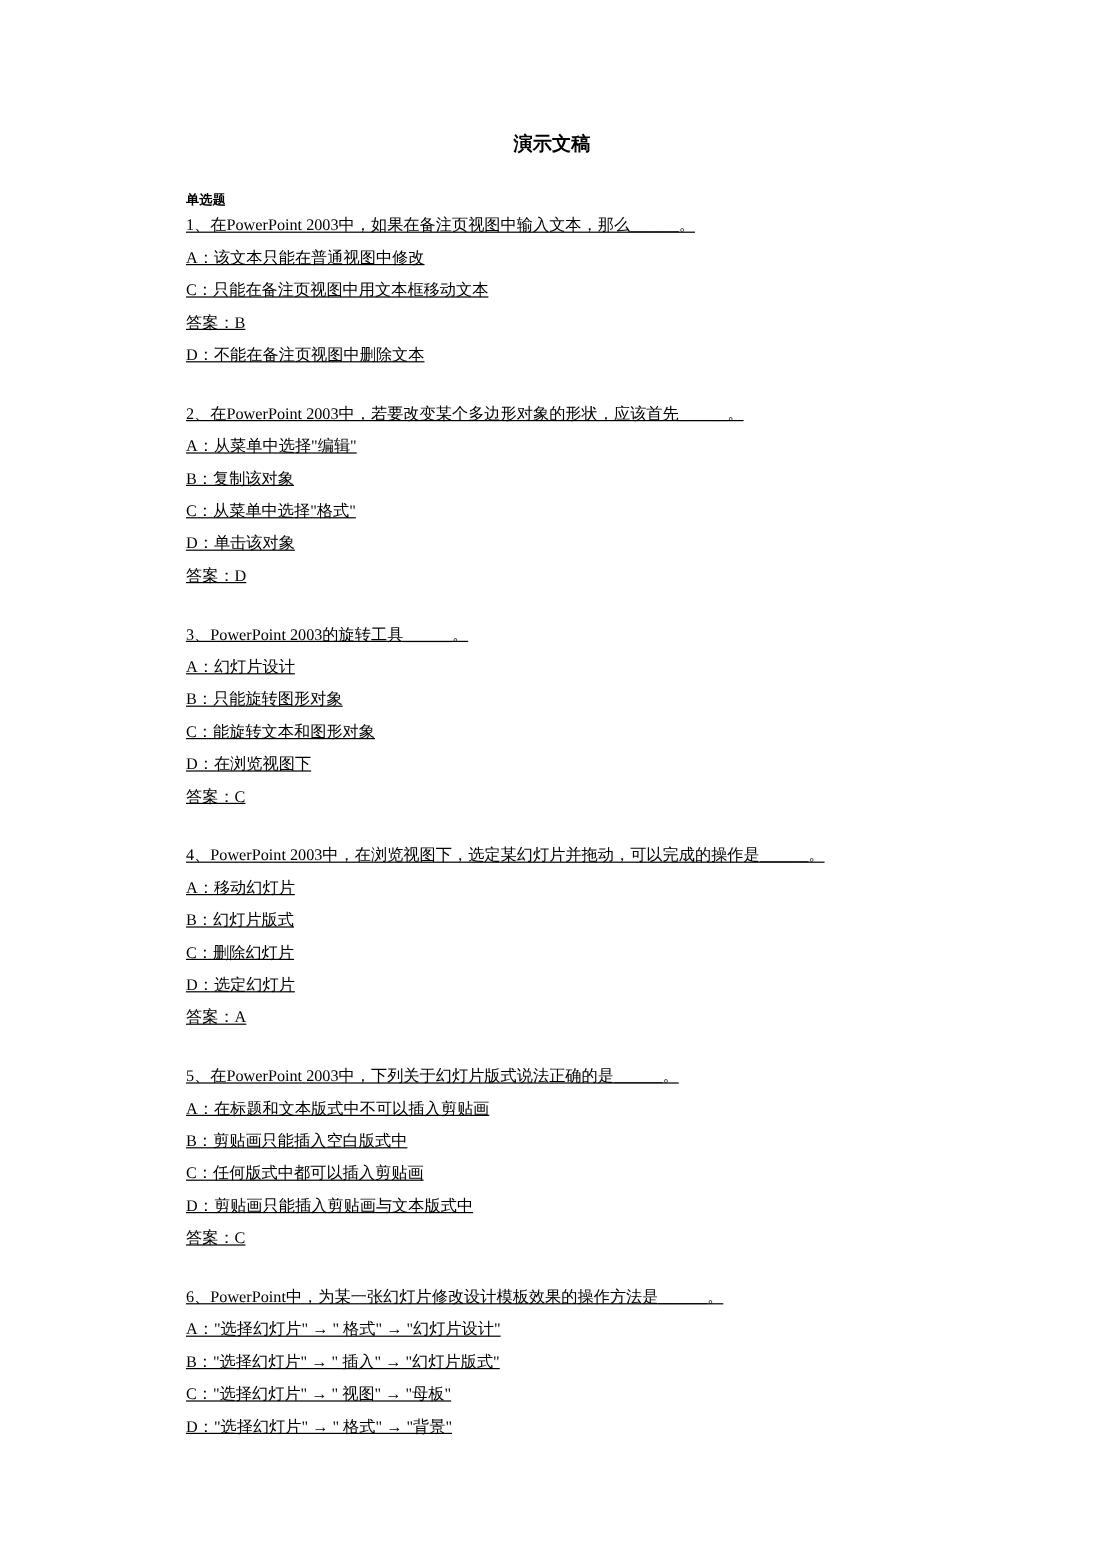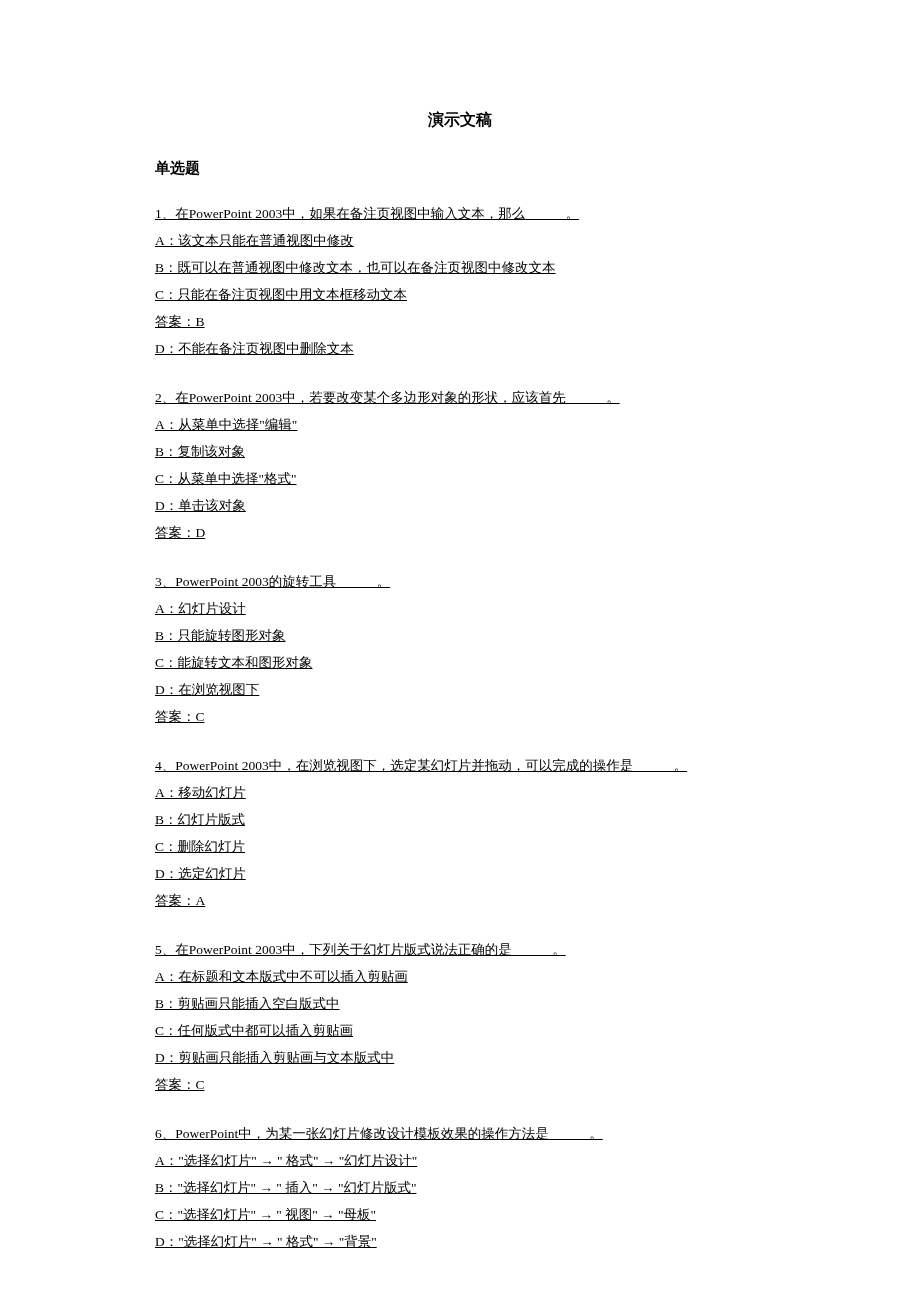--- a/index.html
+++ b/index.html
@@ -13,23 +13,22 @@
       padding: 110px 155px 80px 155px;
     }
     .title {
       text-align: center;
       font-size: 16px;
       font-weight: bold;
       margin-bottom: 28px;
       font-family: "SimSun", "宋体", serif;
     }
     .section-header {
-      font-size: 15px;
+      font-size: 11px;
       font-weight: bold;
-      margin-bottom: 22px;
     }
     .question-block {
       margin-bottom: 22px;
       text-decoration: underline;
     }
     .line {
       font-size: 13.5px;
       line-height: 2.0;
       color: #000;
       white-space: pre-wrap;
@@ -38,21 +37,20 @@
 </head>
 <body>
 
 <div class="page">
   <div class="title">演示文稿</div>
   <div class="section-header">单选题</div>
 
   <div class="question-block">
     <div class="line">1、在PowerPoint 2003中，如果在备注页视图中输入文本，那么______。</div>
     <div class="line">A：该文本只能在普通视图中修改</div>
-    <div class="line">B：既可以在普通视图中修改文本，也可以在备注页视图中修改文本</div>
     <div class="line">C：只能在备注页视图中用文本框移动文本</div>
     <div class="line">答案：B</div>
     <div class="line">D：不能在备注页视图中删除文本</div>
   </div>
 
   <div class="question-block">
     <div class="line">2、在PowerPoint 2003中，若要改变某个多边形对象的形状，应该首先______。</div>
     <div class="line">A：从菜单中选择"编辑"</div>
     <div class="line">B：复制该对象</div>
     <div class="line">C：从菜单中选择"格式"</div>

